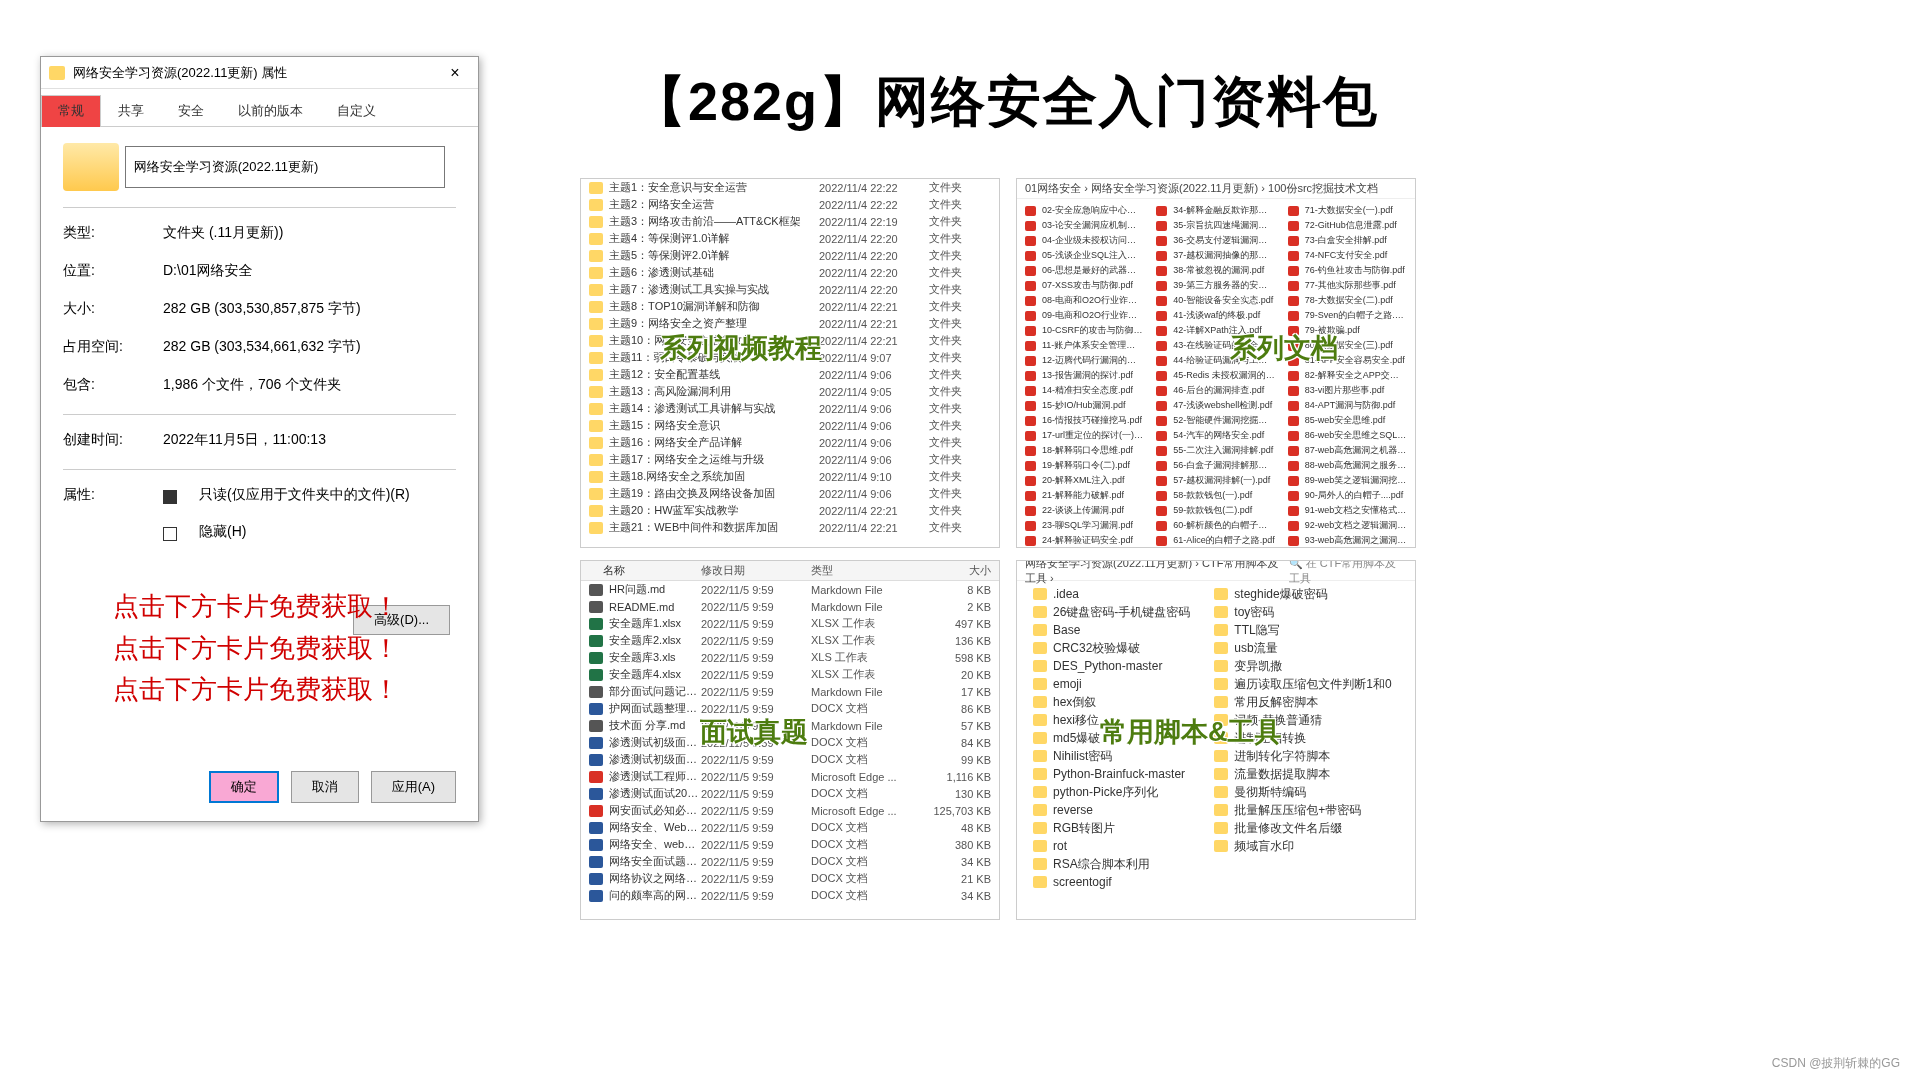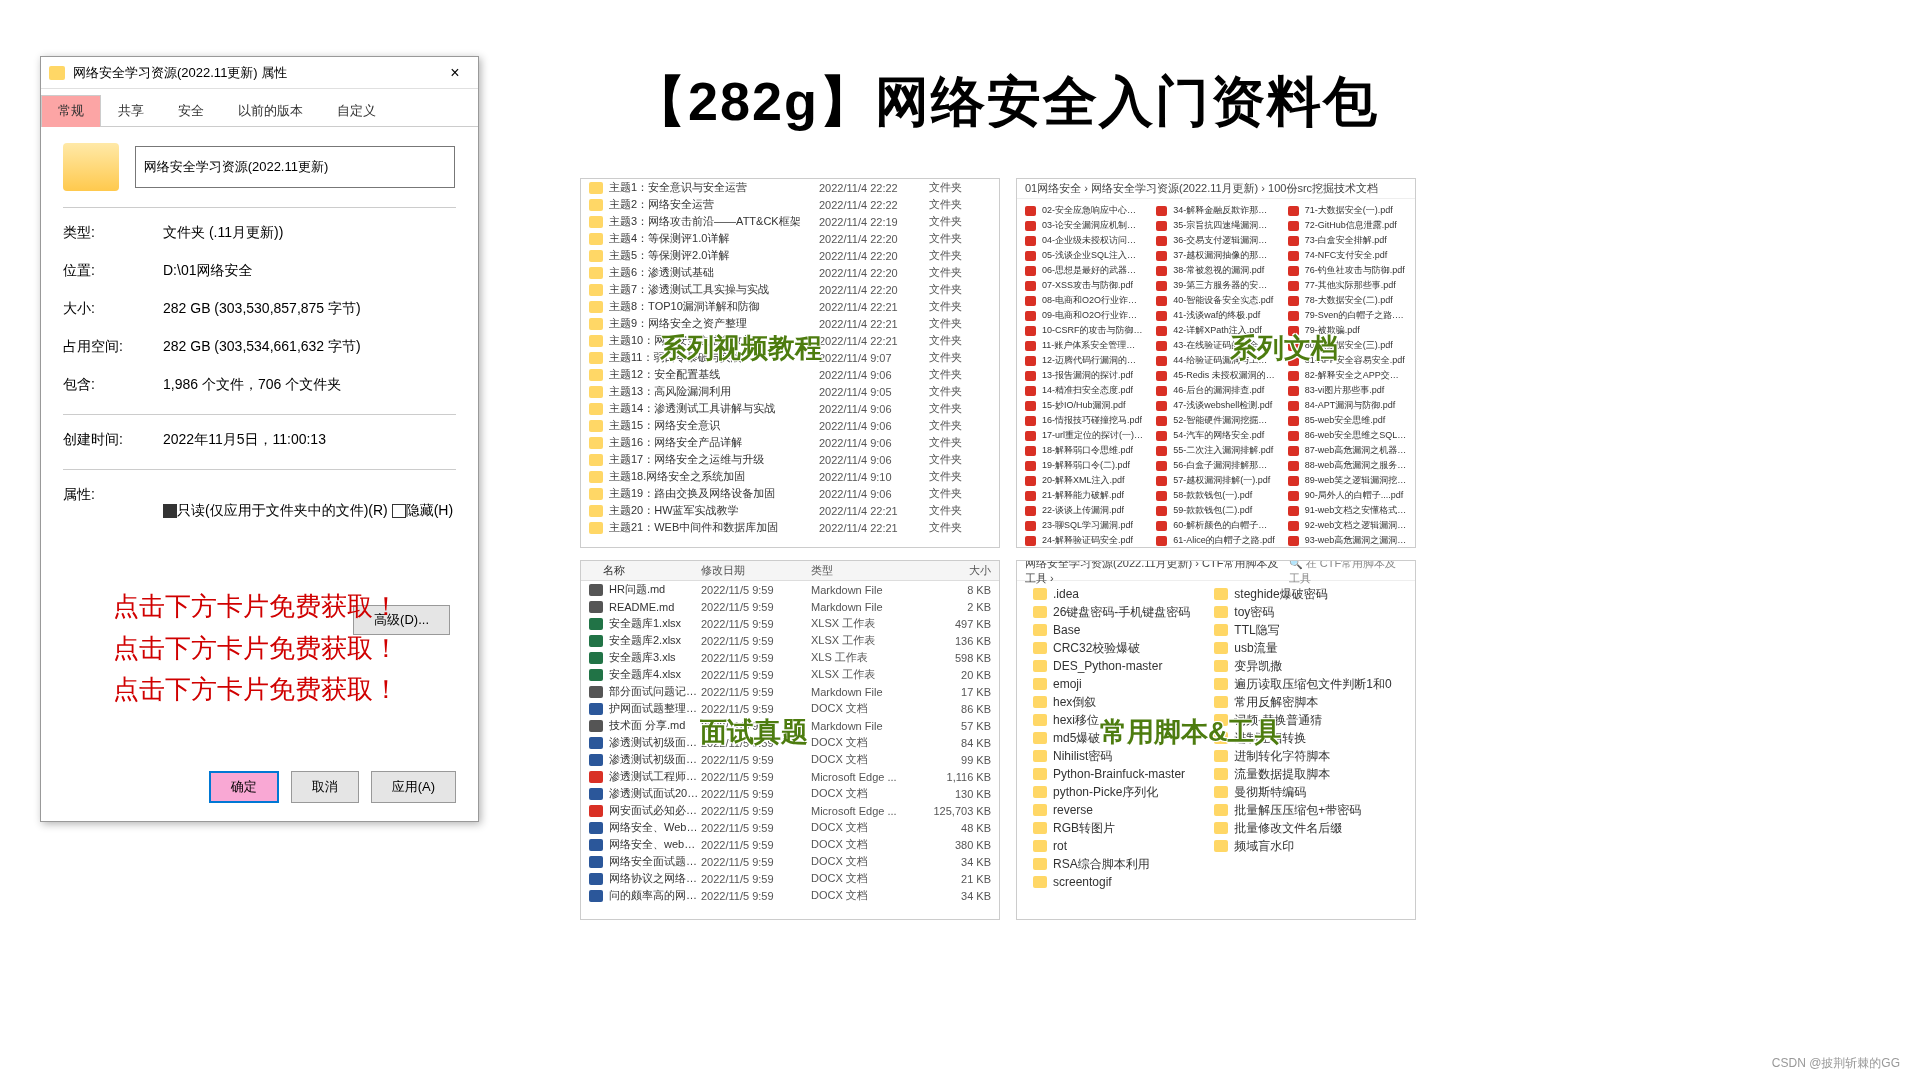--- a/index.html
+++ b/index.html
@@ -6,29 +6,29 @@
 body{width:1920px;height:1080px;background:#fff;position:relative;overflow:hidden}
 
 
 .props-dialog{position:absolute;left:40px;top:56px;width:439px;height:766px;background:#fff;border:1px solid #999;box-shadow:2px 2px 8px rgba(0,0,0,.3)}
 .titlebar{height:32px;background:#fff;border-bottom:1px solid #e0e0e0;display:flex;align-items:center;padding:0 8px}
 .titlebar .folder-ico{width:16px;height:14px;background:#ffd766;border-radius:2px;margin-right:8px;display:inline-block}
 .titlebar .ttl{flex:1;font-size:13px;color:#000}
 .titlebar .close{width:30px;height:24px;text-align:center;line-height:24px;font-size:16px;color:#000}
 .tabbar{display:flex;border-bottom:1px solid #ccc;margin-top:6px}
 .tab{padding:6px 16px;font-size:13px;color:#333;border:1px solid transparent;border-bottom:none;cursor:pointer}
-.tab.active{border-color:#ccc;background:#fca5a5;margin-bottom:-1px}
+.tab.active{border-color:#ccc;background:#ef4444;margin-bottom:-1px}
 .props-body{padding:16px 22px;font-size:13px;color:#222}
 .bigfolder{width:56px;height:48px;background:linear-gradient(#ffe9a8,#ffc94d);border-radius:4px;display:inline-block;vertical-align:middle}
-.name-box{display:inline-block;vertical-align:middle;margin-left:12px;border:1px solid #777;padding:20px 8px;width:320px;height:28px;font-size:13px}
+.name-box{display:inline-block;vertical-align:middle;margin-left:2px;border:1px solid #777;padding:20px 8px;width:320px;height:28px;font-size:13px}
 .divider{border-top:1px solid #ccc;margin:16px 0}
 .prow{display:flex;margin-bottom:20px;font-size:14px}
 .plabel{width:100px;color:#000}
 .pval{flex:1;color:#000}
-.chk{display:inline-flex;align-items:center;gap:0}
+.chk{display:inline-flex;align-items:flex-end;gap:22px}
 .chk .box{width:14px;height:14px;border:1px solid #333;display:inline-block}
 .chk .box.filled{background:#333}
 .btn{border:1px solid #999;background:#e5e5e5;padding:5px 20px;font-size:13px;cursor:pointer}
 .adv-btn{position:absolute;right:28px;bottom:186px}
 .btn-row{position:absolute;bottom:18px;right:22px;display:flex;gap:12px}
 .btn.primary{border:2px solid #0078d4;background:#f9a8d4}
 .red-txt{position:absolute;left:72px;bottom:110px;color:#d00000;font-weight:400;font-size:26px;line-height:1.6}
 
 
 .headline{position:absolute;left:632px;top:66px;font-size:54px;font-weight:900;color:#000;letter-spacing:2px}

